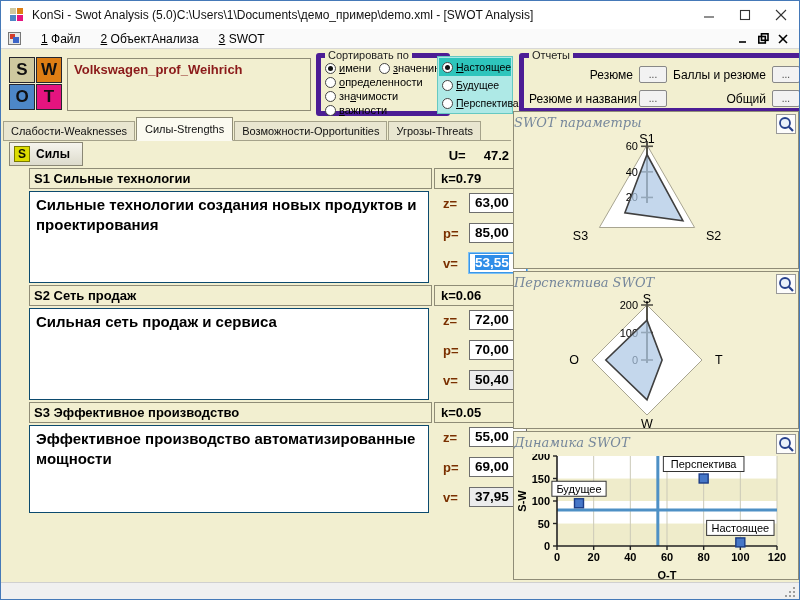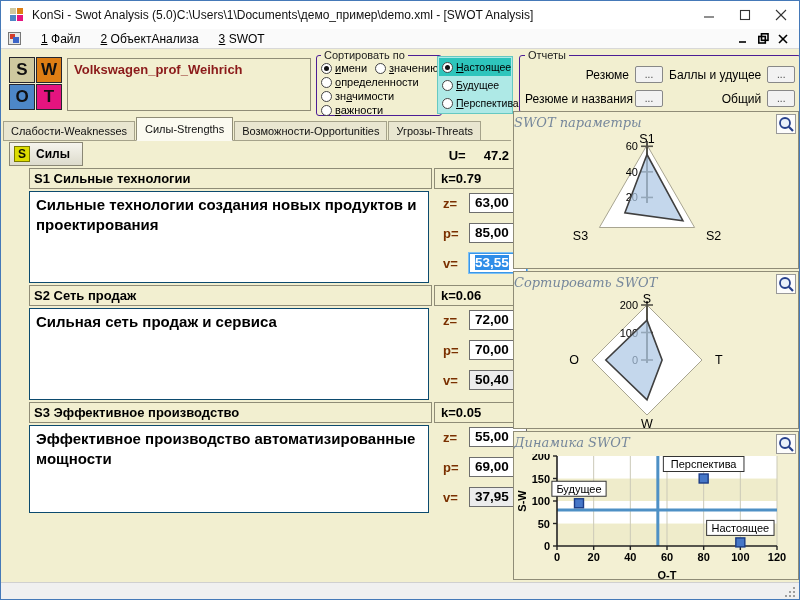--- a/index.html
+++ b/index.html
@@ -37,21 +37,21 @@
   .swot-logo { position:absolute; left:8px; top:8px; display:grid;
                grid-template-columns:26px 26px; grid-auto-rows:26px; gap:1px; }
   .logo-sq { border:1px solid #26262E; display:flex; align-items:center; justify-content:center;
              font-weight:bold; font-size:17px; color:#101010; }
 
   
   .name-box { position:absolute; left:66px; top:9px; width:244px; height:53px;
               border:1px solid #8F8C77; padding:3px 6px; font-weight:bold; font-size:13px;
               color:#8B1A1A; overflow:hidden; }
 
-  fieldset { border:1px solid #4c1d95; border-radius:3px; }
+  fieldset { border:5px solid #4c1d95; border-radius:3px; }
   legend { font-size:11px; padding:0 3px; color:#222; }
 
   
   .sort-group { position:absolute; left:315px; top:0px; width:118px; height:67px; padding:0 3px 2px 4px; }
   .radio-row { display:flex; align-items:center; gap:3px; font-size:11px; height:14px; white-space:nowrap; }
   .radio-dot { width:11px; height:11px; min-width:11px; border:1px solid #444; border-radius:50%; background:#FFF; }
   .radio-dot.checked { display:flex; align-items:center; justify-content:center; }
   .radio-dot.checked::after { content:""; width:5px; height:5px; border-radius:50%; background:#111; }
   .sort-first-row { display:flex; gap:8px; }
 
@@ -234,21 +234,21 @@
           <span class="radio-dot"></span>
           <span class="radio-label"><u>П</u>ерспектива</span>
         </label>
       </div>
 
     <fieldset class="reports-group">
       <legend>Отчеты</legend>
       <div class="reports-grid" id="reports-grid">
           <span class="report-label">Резюме</span>
           <button class="report-btn">...</button>
-          <span class="report-label">Баллы и удущее</span>
+          <span class="report-label">Баллы и резюме</span>
           <button class="report-btn">...</button>
           <span class="report-label">Резюме и названия</span>
           <button class="report-btn">...</button>
           <span class="report-label">Общий</span>
           <button class="report-btn">...</button>
         </div>
     </fieldset>
 
     <div class="tabstrip" id="tabstrip">
         <div class="tab">Слабости-Weaknesses</div>
@@ -347,21 +347,21 @@
           <line x1="127" y1="12.279069767441861" x2="139" y2="12.279069767441861" stroke="#55534A" stroke-width="1.6"></line>
           <text x="124" y="16.27906976744186" text-anchor="end" class="ctick">60</text>
           <polygon points="133.0,20.5 168.9,86.7 110.9,78.8" fill="rgba(173,199,229,0.72)" stroke="#3F3F3F" stroke-width="1.6"></polygon>
           <text x="133" y="9" text-anchor="middle" class="caxis">S1</text>
           <text x="191.88972745734185" y="106" text-anchor="start" class="caxis">S2</text>
           <text x="74.11027254265817" y="106" text-anchor="end" class="caxis">S3</text>
         </svg>
     </div>
 
     <div class="chart-panel" style="top:222px; height:158px;">
-      <div class="chart-title">Сортировать SWOT</div>
+      <div class="chart-title">Перспектива SWOT</div>
       <button class="zoom-btn"><svg width="18" height="18">
             <circle cx="8" cy="8" r="5" fill="#EAF1FA" stroke="#26418C" stroke-width="1.8"></circle>
             <line x1="11.8" y1="11.8" x2="16" y2="16" stroke="#26418C" stroke-width="2.2"></line>
           </svg></button>
       <svg id="chart1" width="284" height="134">
           <polygon points="133.0,11.0 188.0,66.0 133.0,121.0 78.0,66.0" fill="#FFFFFF" stroke="#A8A591" stroke-width="1"></polygon>
           <line x1="133" y1="69" x2="133" y2="7" stroke="#55534A" stroke-width="2"></line>
           <line x1="127" y1="66" x2="139" y2="66" stroke="#55534A" stroke-width="1.6"></line>
           <text x="124" y="70" text-anchor="end" class="ctick">0</text>
           <line x1="127" y1="38.5" x2="139" y2="38.5" stroke="#55534A" stroke-width="1.6"></line>

